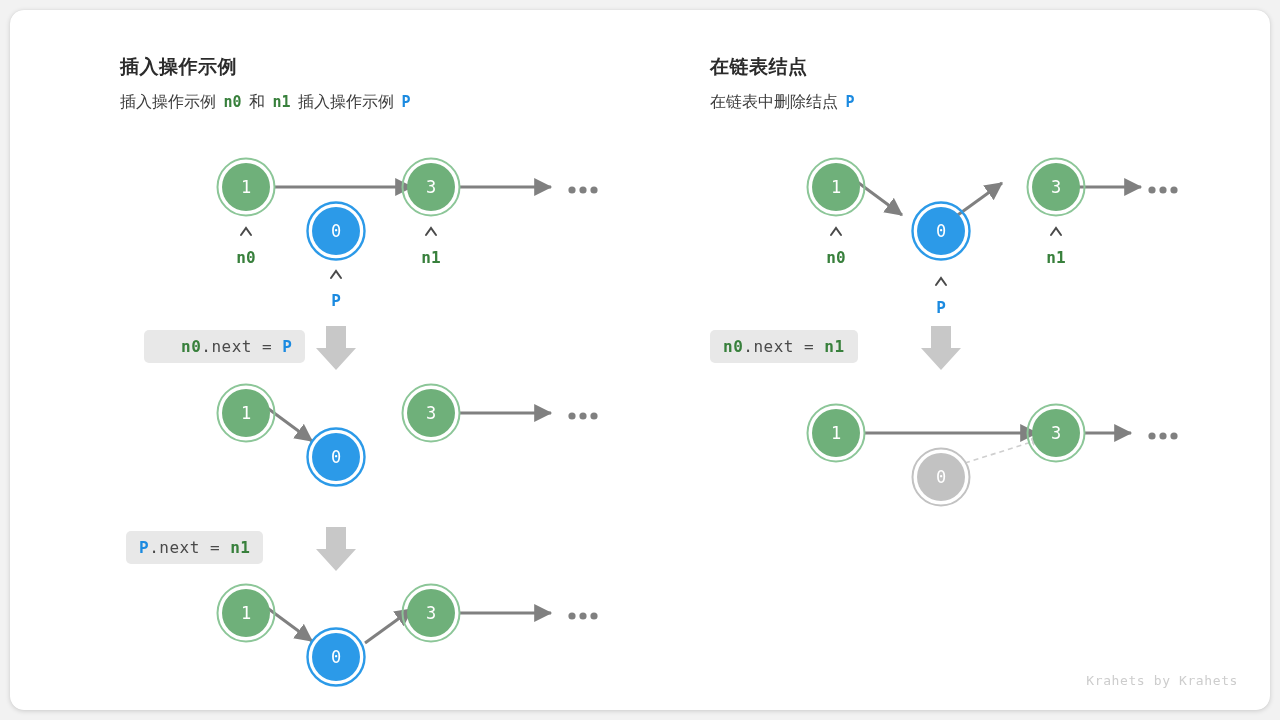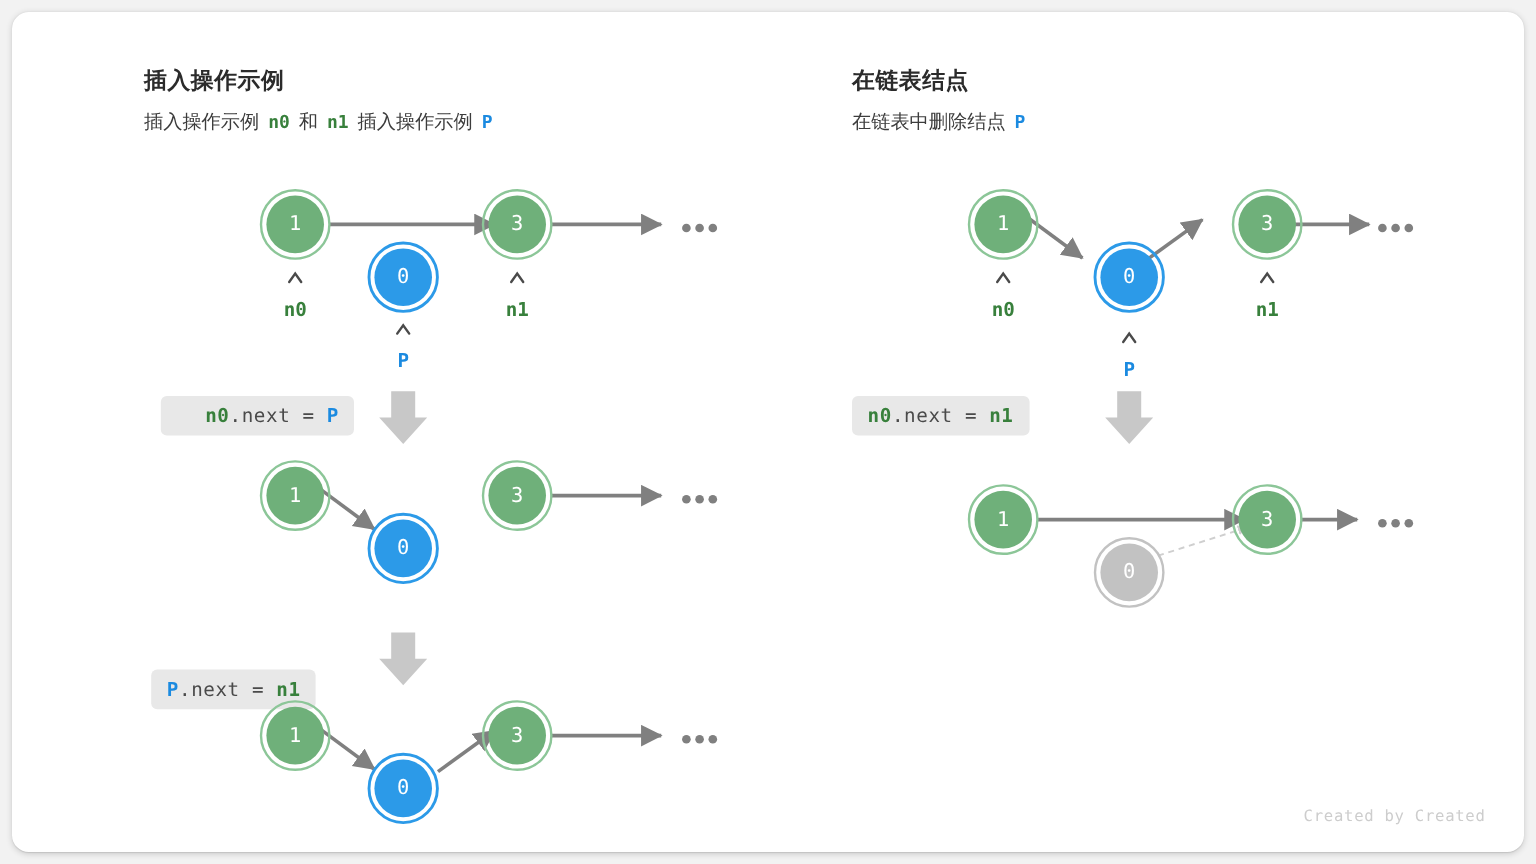--- a/index.html
+++ b/index.html
@@ -122,25 +122,25 @@
 
       <div class="panel-subtitle">
         <span>插入操作示例</span>
         <span class="mono green">n0</span>
         <span>和</span>
         <span class="mono green">n1</span>
         <span>插入操作示例</span>
         <span class="mono blue">P</span>
       </div>
 
-      <div class="code-box" style="left:14px; top:320px;padding-left:37px;">
+      <div class="code-box" style="left:24px; top:320px;padding-left:37px;">
         <b class="g">n0</b><span>.next = </span><b class="b">P</b>
       </div>
 
-      <div class="code-box" style="left:6px; top:548px;">
+      <div class="code-box" style="left:6px; top:521px;">
         <b class="b">P</b><span>.next = </span><b class="g">n1</b>
       </div>
 
       <svg class="diagram" width="500" height="700">
         <defs>
           <marker id="ah" markerWidth="7" markerHeight="7" refX="5.6" refY="3" orient="auto">
             <path d="M0,0 L6,3 L0,6 z" fill="#808080"></path>
           </marker>
           <marker id="ahd" markerWidth="8" markerHeight="8" refX="6" refY="3" orient="auto">
             <path d="M0,0.4 L6,3 L0,5.6 z" fill="#cfcfcf"></path>
@@ -328,16 +328,16 @@
 
           <g class="dots">
             <circle cx="442" cy="426" r="3.6"></circle>
             <circle cx="453" cy="426" r="3.6"></circle>
             <circle cx="464" cy="426" r="3.6"></circle>
           </g>
         </g>
       </svg>
     </div>
 
-    <div id="footer">Created by Created</div>
+    <div id="footer">Krahets by Krahets</div>
 
   </div>
 </div>
 
 </body></html>

